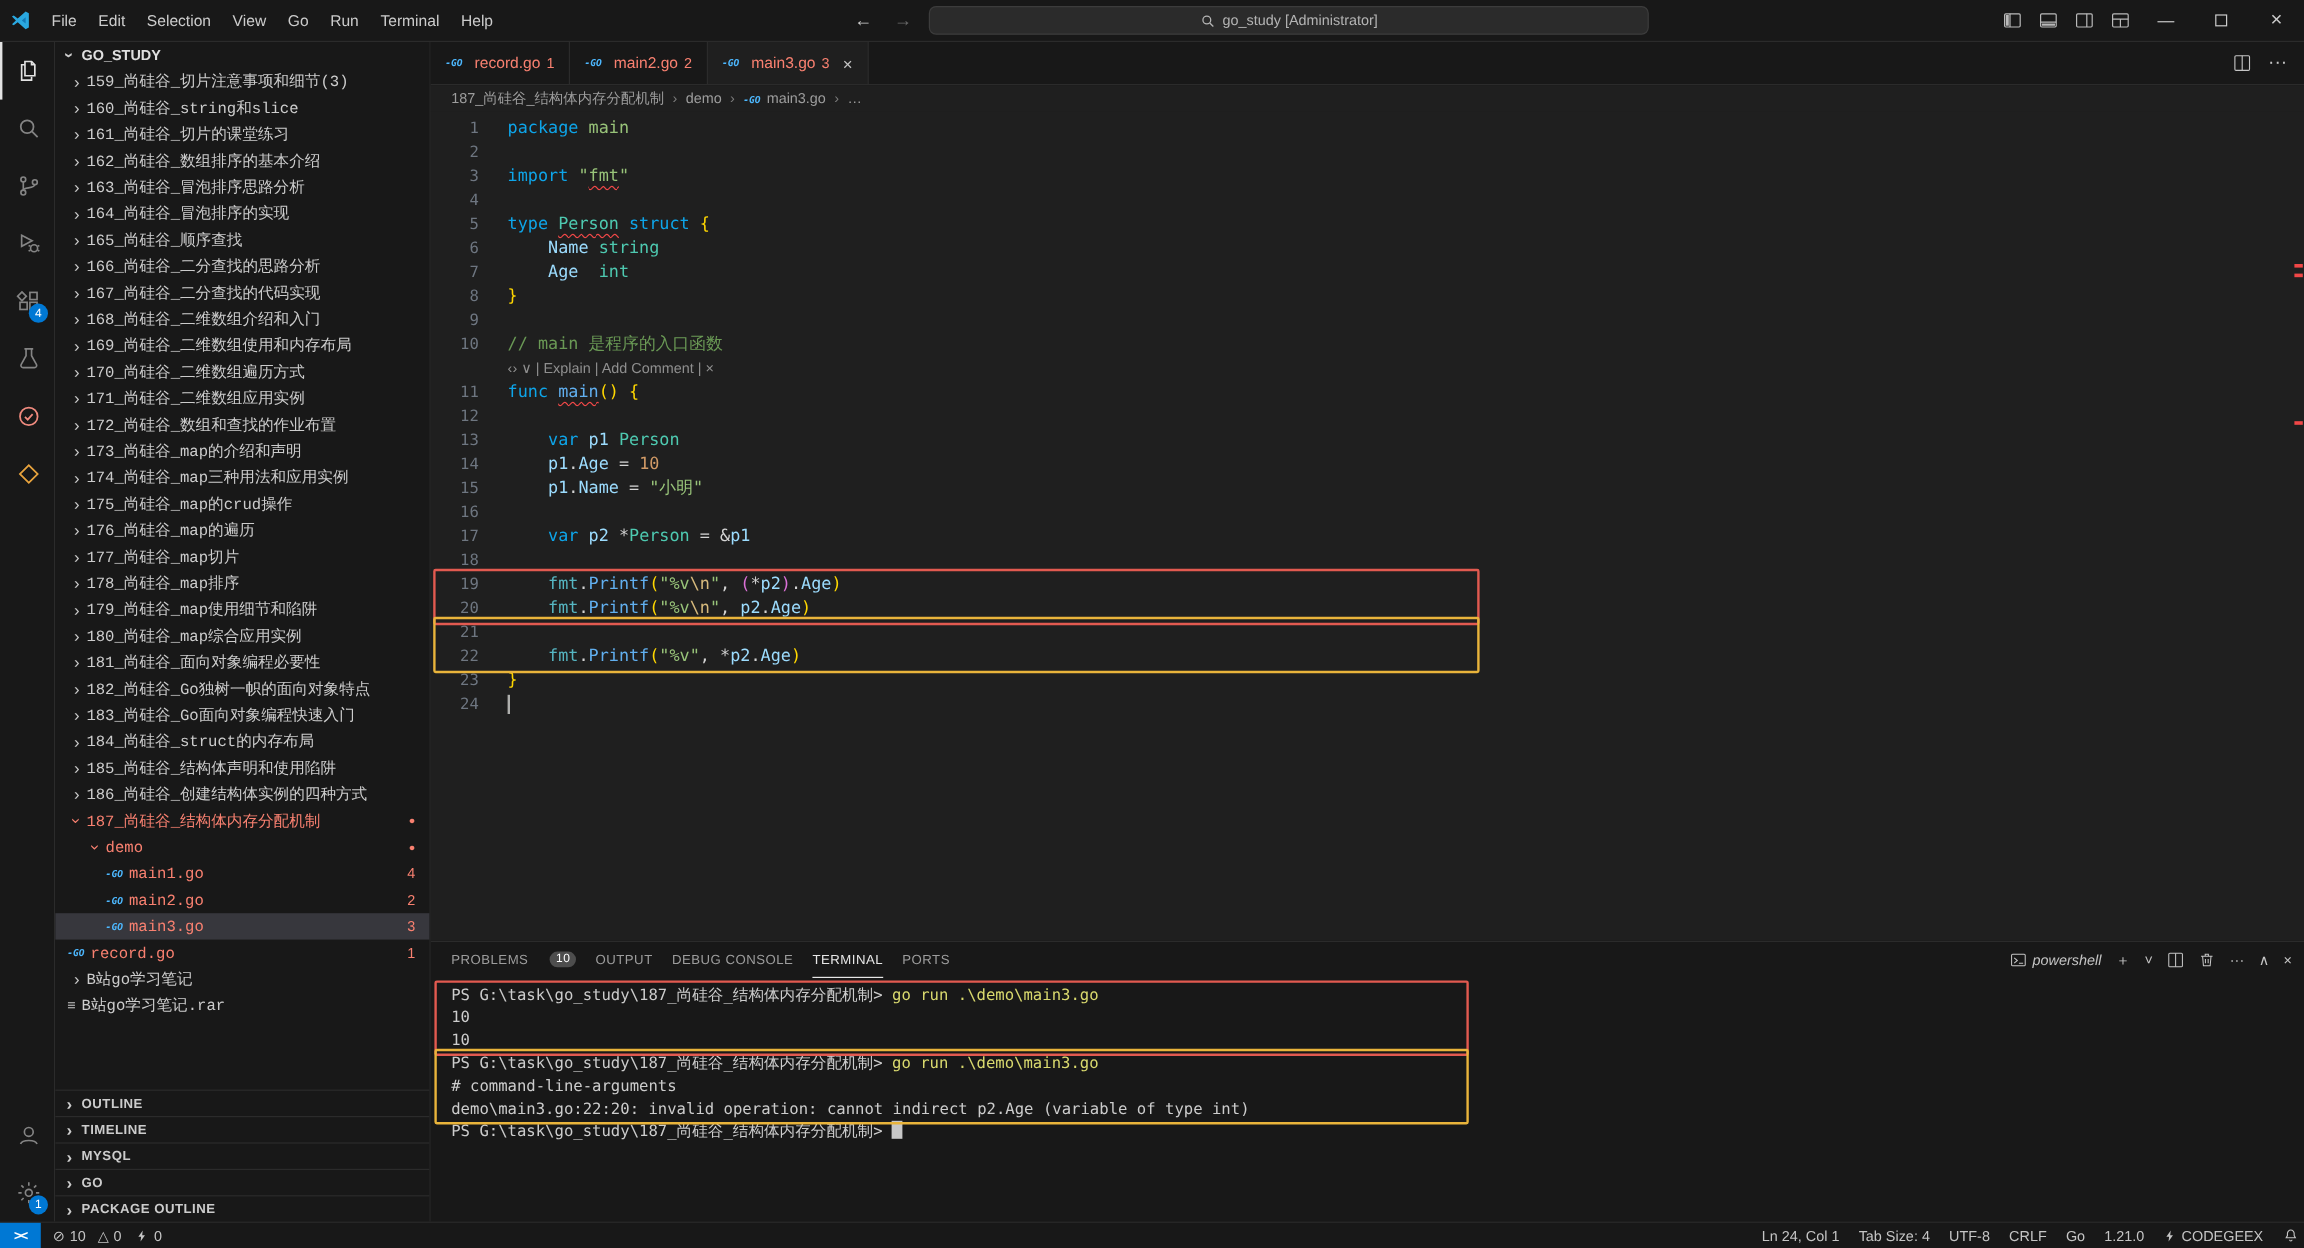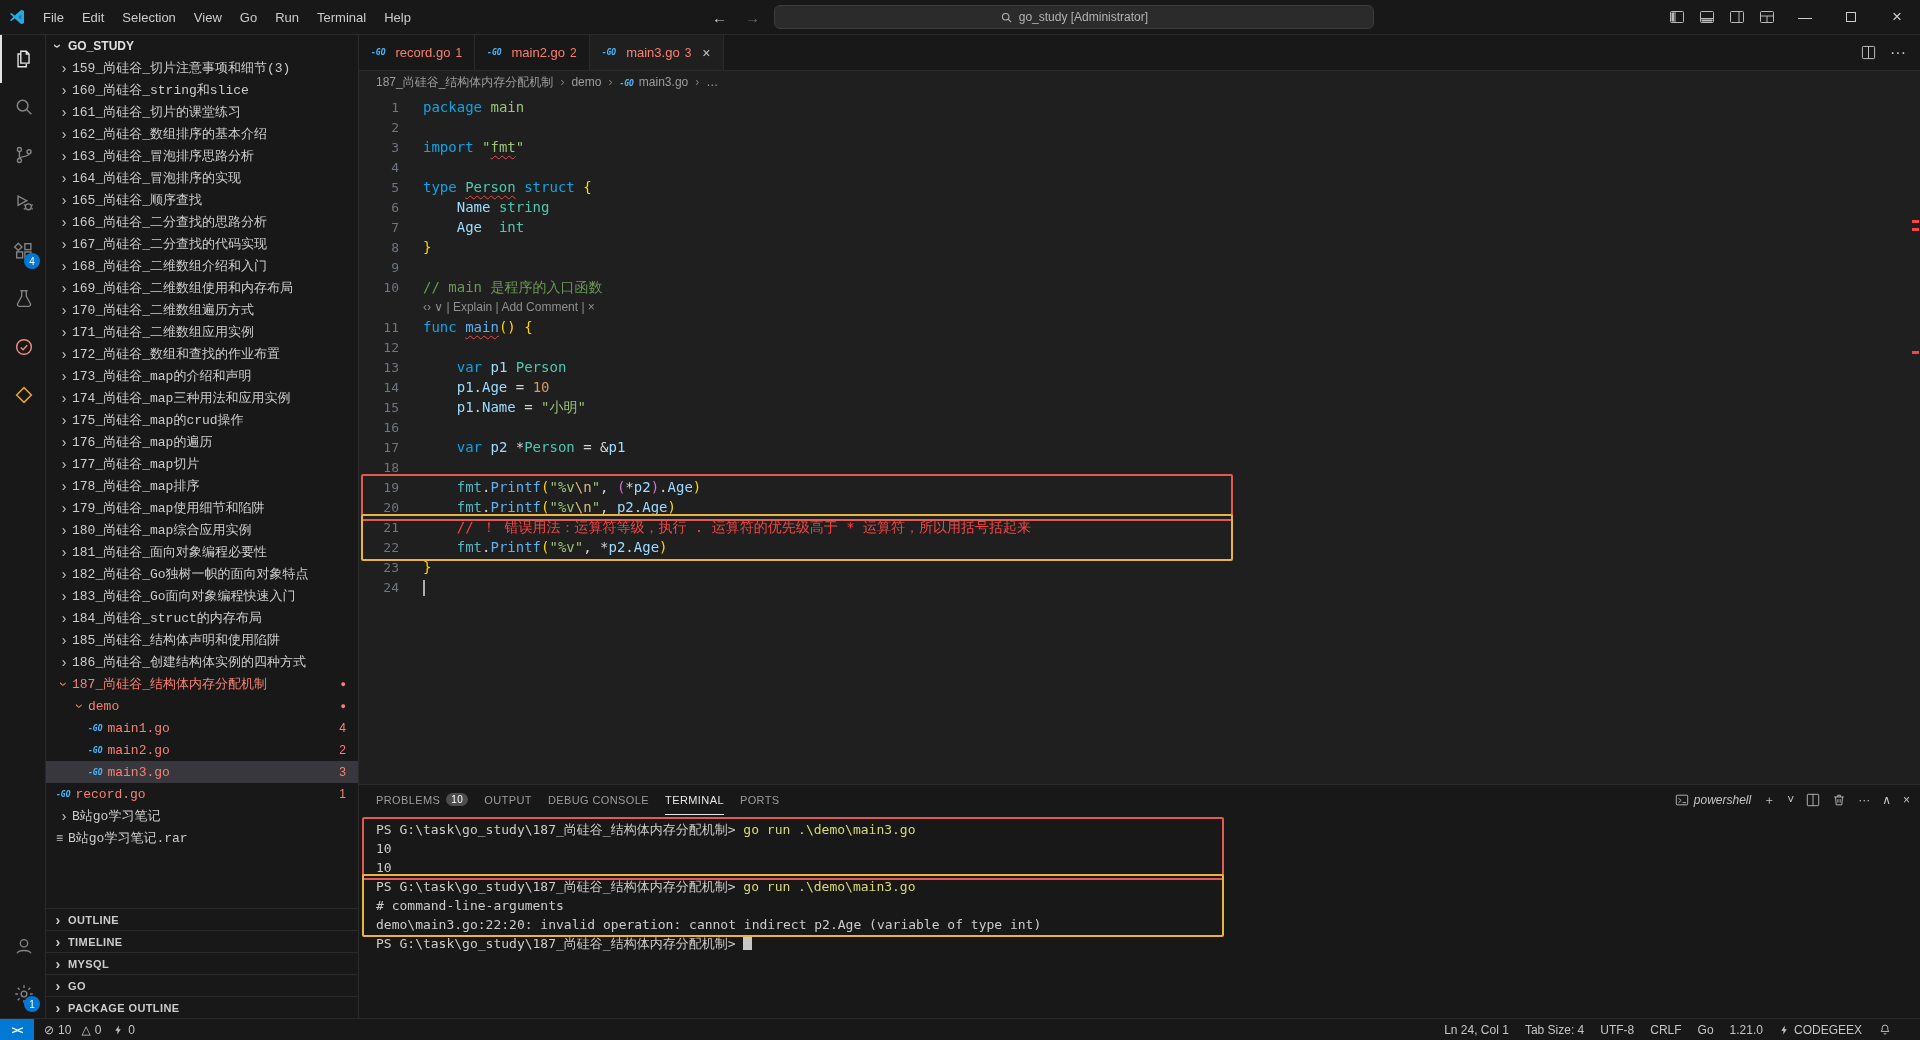--- a/index.html
+++ b/index.html
@@ -95,41 +95,41 @@
   .ue { text-decoration:underline wavy #f14747; text-decoration-thickness:1px; text-underline-offset:3px; }
 
   .anno-box { position:absolute; border:2px solid; border-radius:2px; pointer-events:none; z-index:5; }
   .ruler-tick { position:absolute; right:1px; width:7px; height:3px; background:#f14747; z-index:4; }
 
   
   .panel { height:234px; flex:none; background:#181818; border-top:1px solid #2b2b2b;
     display:flex; flex-direction:column; }
   .panel-header { height:30px; display:flex; align-items:center; padding:0 10px 0 17px; gap:16px; flex:none; }
   .panel-tab { font-size:11px; letter-spacing:.4px; color:#9d9d9d; height:30px; display:flex;
-    align-items:center; gap:6px; border-bottom:1px solid transparent; }
+    align-items:center; gap:18px; border-bottom:1px solid transparent; }
   .panel-tab.active { color:#e7e7e7; border-bottom:1px solid #e7e7e7; }
   .panel-badge { background:#4d4d4d; color:#fff; font-size:10px; border-radius:9px; padding:1px 5px; }
   .panel-toolbar { margin-left:auto; display:flex; align-items:center; gap:12px; color:#c5c5c5; font-size:12px; }
   .shell-label { display:flex; align-items:center; gap:5px;font-style:italic; }
   .ptool { display:flex; align-items:center; color:#c5c5c5; }
 
   .terminal { flex:1; position:relative; padding:5px 0 0 17px; font:13px/19px "DejaVu Sans Mono", monospace;
     color:#cccccc; overflow:hidden; }
   .t-row { white-space:pre; height:19px; }
   .t-pr{color:#cccccc} .t-cmd{color:#d9d96e} .t-out{color:#cccccc}
   .t-cursor { display:inline-block; width:9px; height:15px; background:#c7c7c7; vertical-align:-2px; }
 
   
   .statusbar { height:22px; flex:none; background:#181818; border-top:1px solid #2b2b2b;
     display:flex; align-items:center; font-size:12px; color:#c5c5c5; }
   .remote { width:34px; height:100%; background:#0078d4; color:#fff; display:flex; align-items:center;
     justify-content:center; font-size:11px; font-weight:bold; letter-spacing:-1px; flex:none; }
   .sb-left { display:flex; align-items:center; gap:12px; padding-left:10px; }
   .sb-group { display:flex; align-items:center; gap:4px; }
-  .sb-right { margin-left:auto; display:flex; align-items:center; gap:16px; padding-right:28px; }
+  .sb-right { margin-left:auto; display:flex; align-items:center; gap:16px; padding-right:4px; }
   .sb-item { display:flex; align-items:center; gap:4px; }
   svg { display:block; }
 </style>
 </head>
 <body>
 
 <div class="titlebar">
   <div class="vscode-logo">
     <svg width="18" height="18" viewBox="0 0 24 24">
         <path fill="#2aa8e0" d="M17.8 2.2 9 10 4.6 6.6 2.6 7.7 7 12l-4.4 4.3 2 1.1L9 14l8.8 7.8 3.6-1.8V4z"></path>
@@ -583,21 +583,20 @@
           <div class="code-row">
             <div class="gutter">19</div>
             <pre class="code-content"><span class="tk-pl">    </span><span class="tk-mod">fmt</span><span class="tk-op">.</span><span class="tk-fn">Printf</span><span class="tk-b1">(</span><span class="tk-str">"%v</span><span class="tk-esc">\n</span><span class="tk-str">"</span><span class="tk-pl">, </span><span class="tk-b2">(</span><span class="tk-op">*</span><span class="tk-var">p2</span><span class="tk-b2">)</span><span class="tk-op">.</span><span class="tk-var">Age</span><span class="tk-b1">)</span></pre>
           </div>
           <div class="code-row">
             <div class="gutter">20</div>
             <pre class="code-content"><span class="tk-pl">    </span><span class="tk-mod">fmt</span><span class="tk-op">.</span><span class="tk-fn">Printf</span><span class="tk-b1">(</span><span class="tk-str">"%v</span><span class="tk-esc">\n</span><span class="tk-str">"</span><span class="tk-pl">, </span><span class="tk-var">p2</span><span class="tk-op">.</span><span class="tk-var">Age</span><span class="tk-b1">)</span></pre>
           </div>
           <div class="code-row">
             <div class="gutter">21</div>
-            <pre class="code-content"><span class="tk-pl">    </span><span class="tk-cmterr">// ！ 错误用法：运算符等级，执行 . 运算符的优先级高于 * 运算符，所以用括号括起来</span></pre>
           </div>
           <div class="code-row">
             <div class="gutter">22</div>
             <pre class="code-content"><span class="tk-pl">    </span><span class="tk-mod">fmt</span><span class="tk-op">.</span><span class="tk-fn">Printf</span><span class="tk-b1">(</span><span class="tk-str">"%v"</span><span class="tk-pl">, </span><span class="tk-op">*</span><span class="tk-var">p2</span><span class="tk-op">.</span><span class="tk-var">Age</span><span class="tk-b1">)</span></pre>
           </div>
           <div class="code-row">
             <div class="gutter">23</div>
             <pre class="code-content"><span class="tk-b1">}</span></pre>
           </div>
           <div class="code-row">

